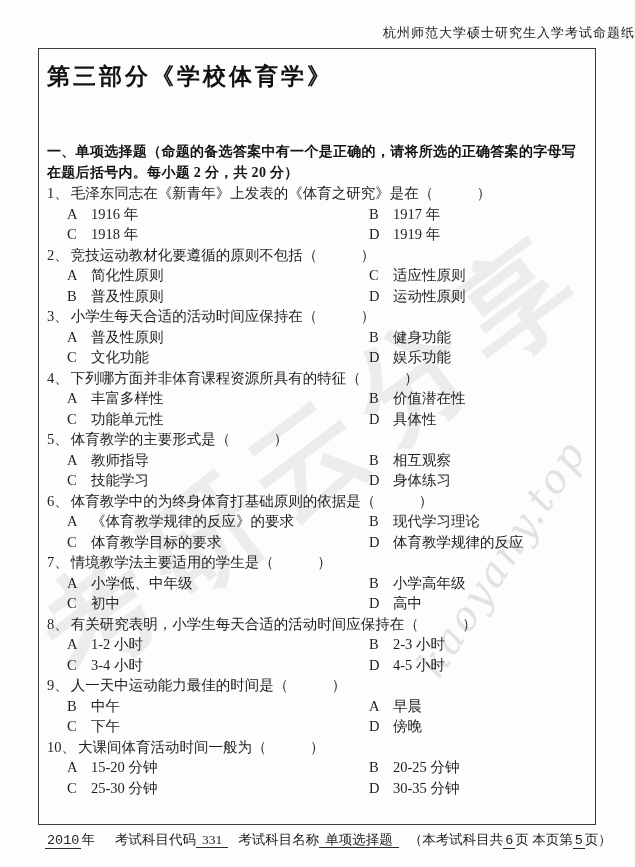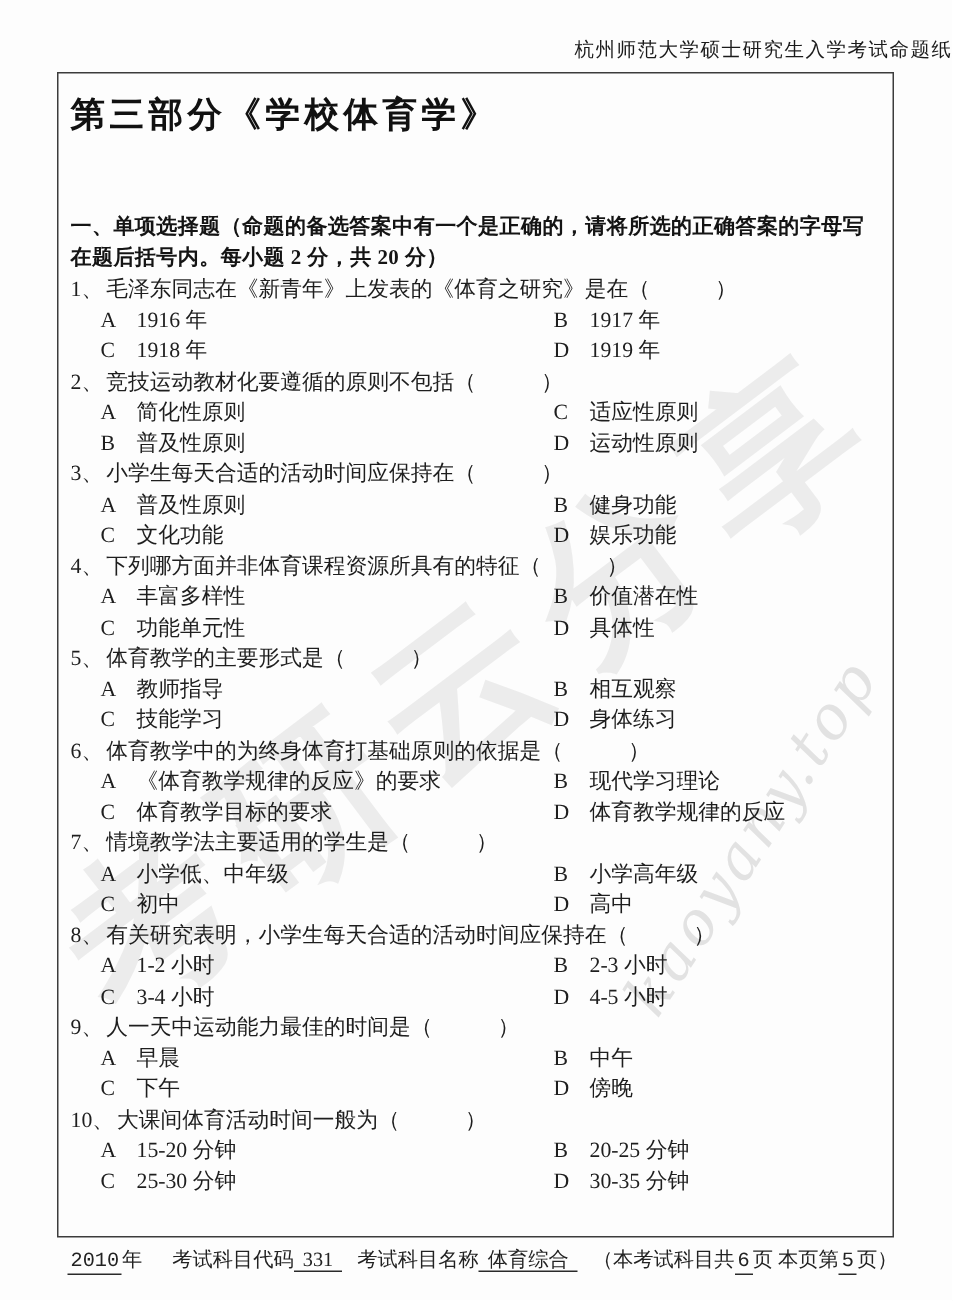--- a/index.html
+++ b/index.html
@@ -154,35 +154,35 @@
         <div class="opt"><span class="opt-label">A</span><span>1-2 小时</span></div>
         <div class="opt"><span class="opt-label">B</span><span>2-3 小时</span></div>
         <div class="opt"><span class="opt-label">C</span><span>3-4 小时</span></div>
         <div class="opt"><span class="opt-label">D</span><span>4-5 小时</span></div>
       </div>
     </div>
 
     <div class="question">
       <div class="stem"><span class="q-num">9、</span><span>人一天中运动能力最佳的时间是（　　　）</span></div>
       <div class="opts">
+        <div class="opt"><span class="opt-label">B</span><span>中午</span></div>
         <div class="opt"><span class="opt-label">A</span><span>早晨</span></div>
-        <div class="opt"><span class="opt-label">B</span><span>中午</span></div>
         <div class="opt"><span class="opt-label">C</span><span>下午</span></div>
         <div class="opt"><span class="opt-label">D</span><span>傍晚</span></div>
       </div>
     </div>
 
     <div class="question">
       <div class="stem"><span class="q-num">10、</span><span>大课间体育活动时间一般为（　　　）</span></div>
       <div class="opts">
         <div class="opt"><span class="opt-label">A</span><span>15-20 分钟</span></div>
         <div class="opt"><span class="opt-label">B</span><span>20-25 分钟</span></div>
         <div class="opt"><span class="opt-label">C</span><span>25-30 分钟</span></div>
         <div class="opt"><span class="opt-label">D</span><span>30-35 分钟</span></div>
       </div>
     </div>
   </div>
 
   <div class="footer">
-    <span class="u-tight">2010</span><span>年</span><span class="gap-m"></span><span>考试科目代码</span><span class="u">331</span><span class="gap-s"></span><span>考试科目名称</span><span class="u">体育综合</span><span class="gap-s"></span><span>（本考试科目共</span><span class="u-tight">6</span><span>页  本页第</span><span class="u-tight">5</span><span>页）</span>
+    <span class="u-tight">2010</span><span>年</span><span class="gap-m"></span><span>考试科目代码</span><span class="u">331</span><span class="gap-s"></span><span>考试科目名称</span><span class="u">单项选择题</span><span class="gap-s"></span><span>（本考试科目共</span><span class="u-tight">6</span><span>页  本页第</span><span class="u-tight">5</span><span>页）</span>
   </div>
 
 </div>
 
 </body></html>

